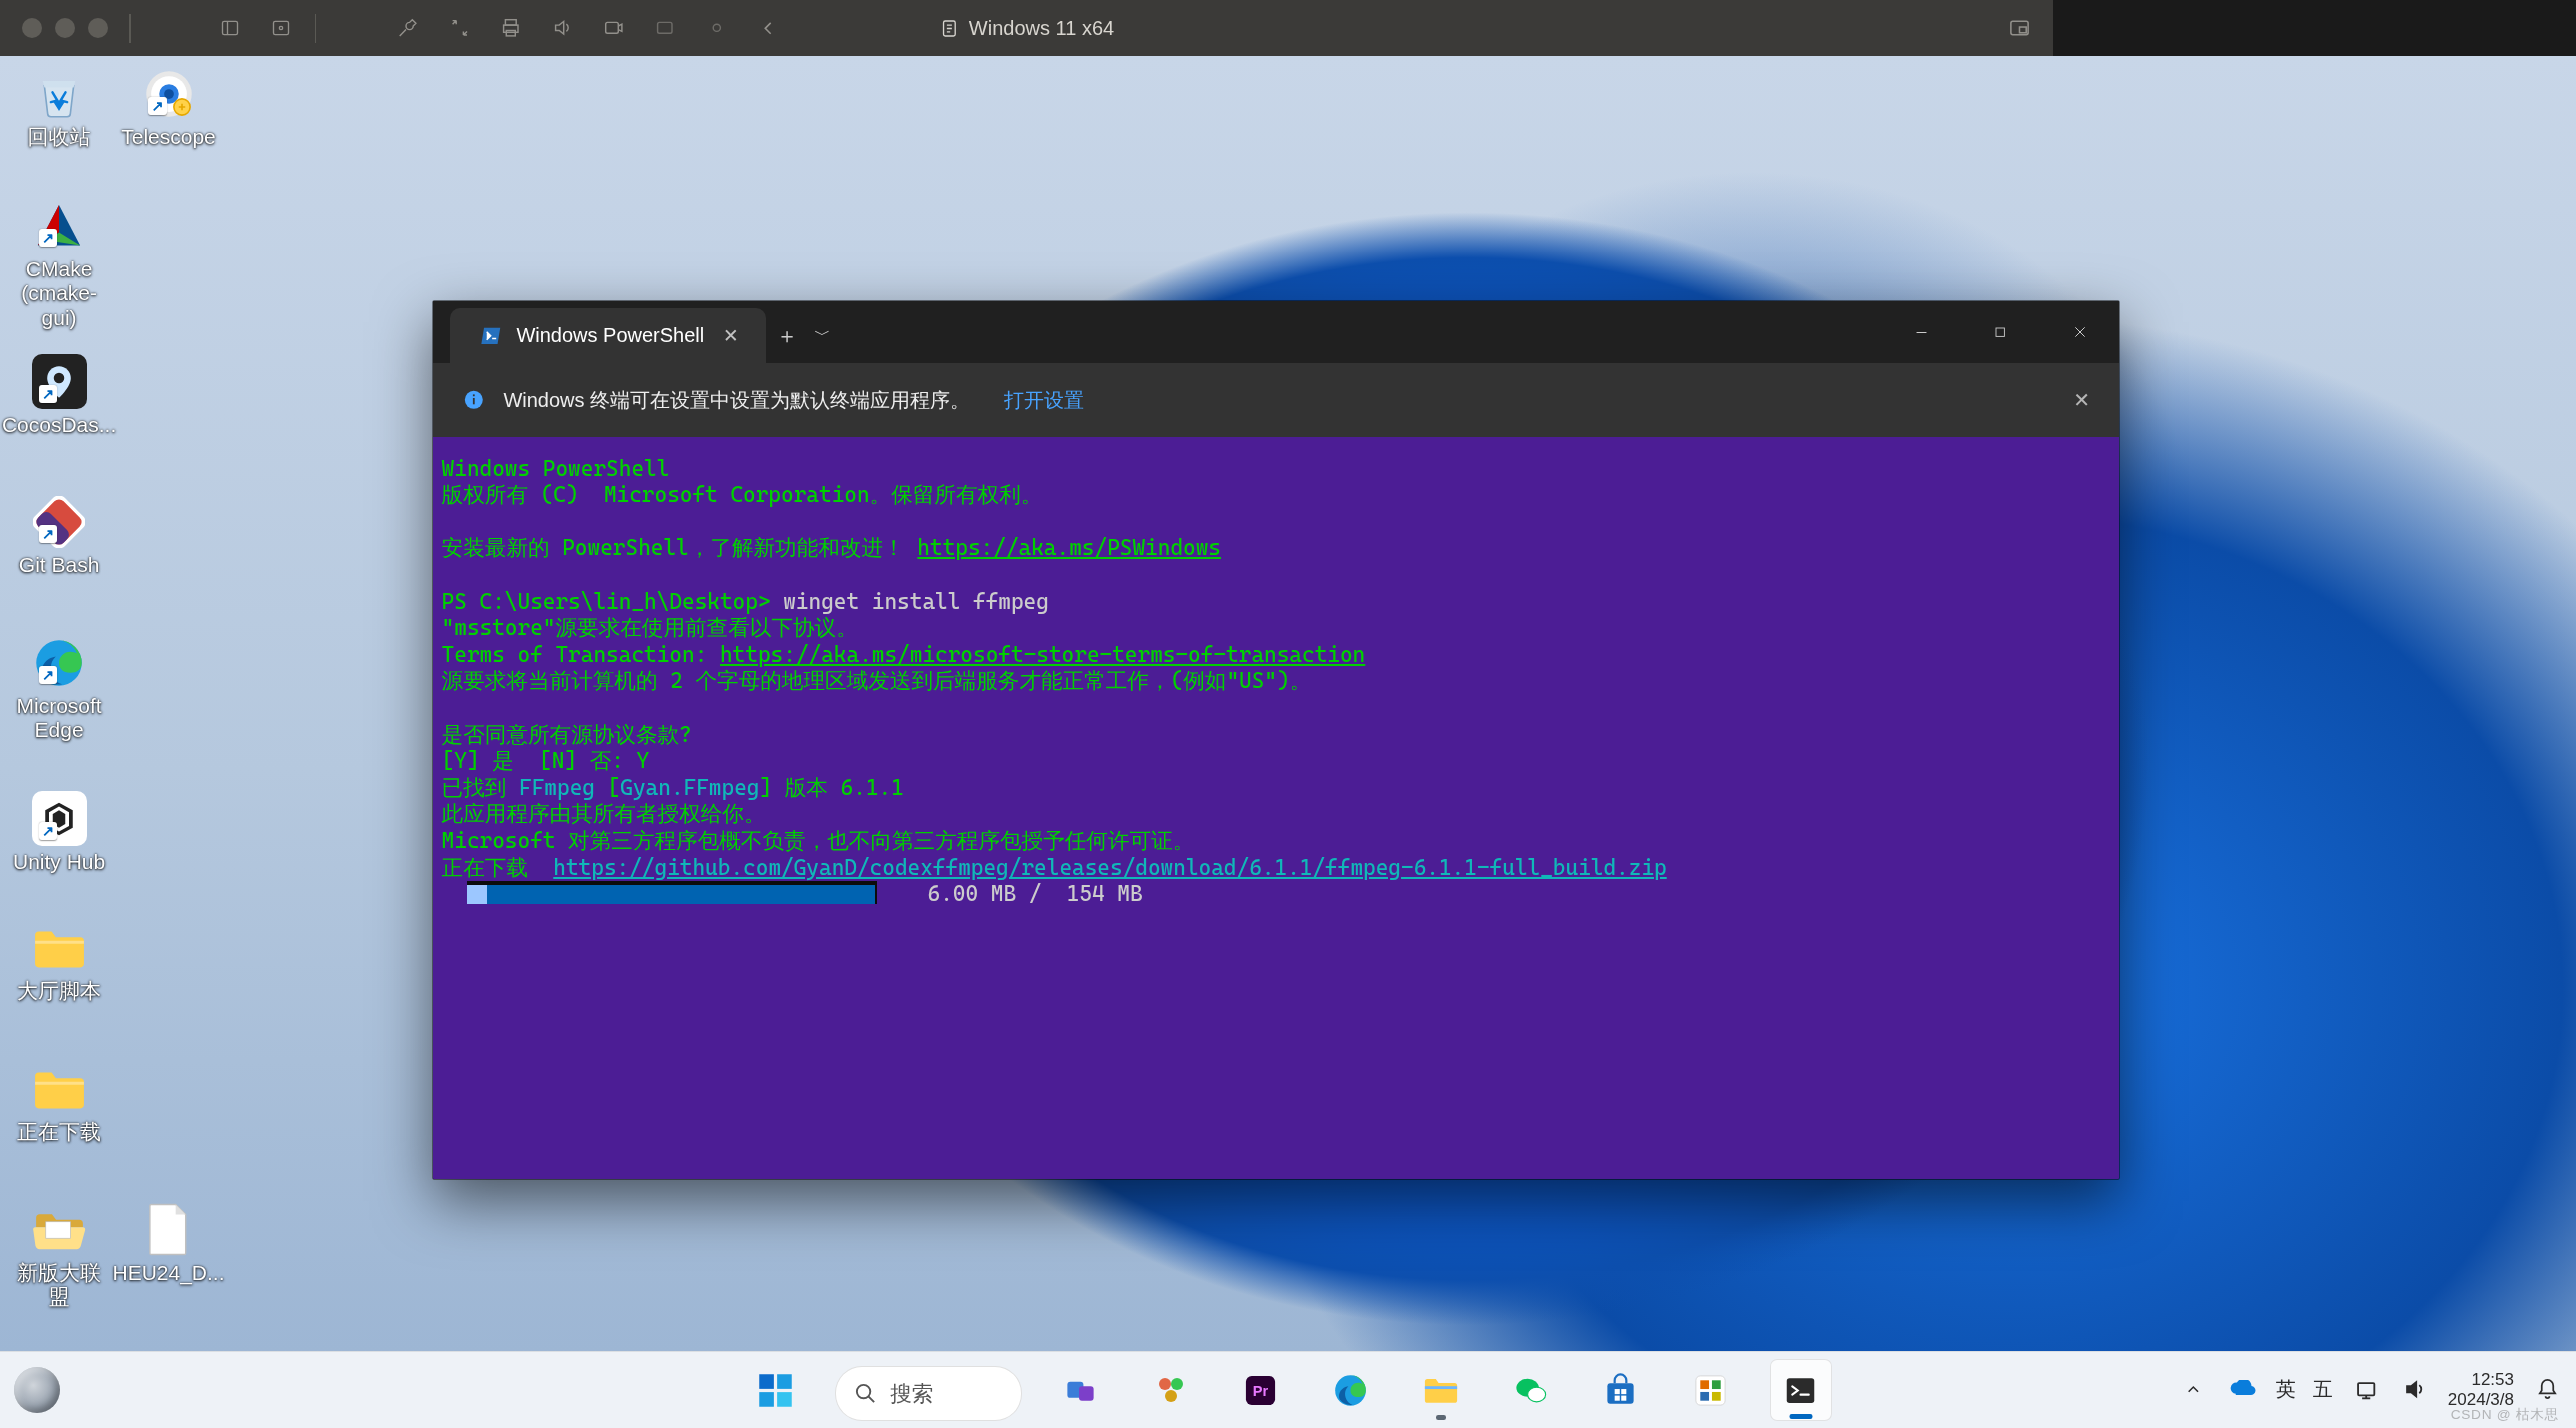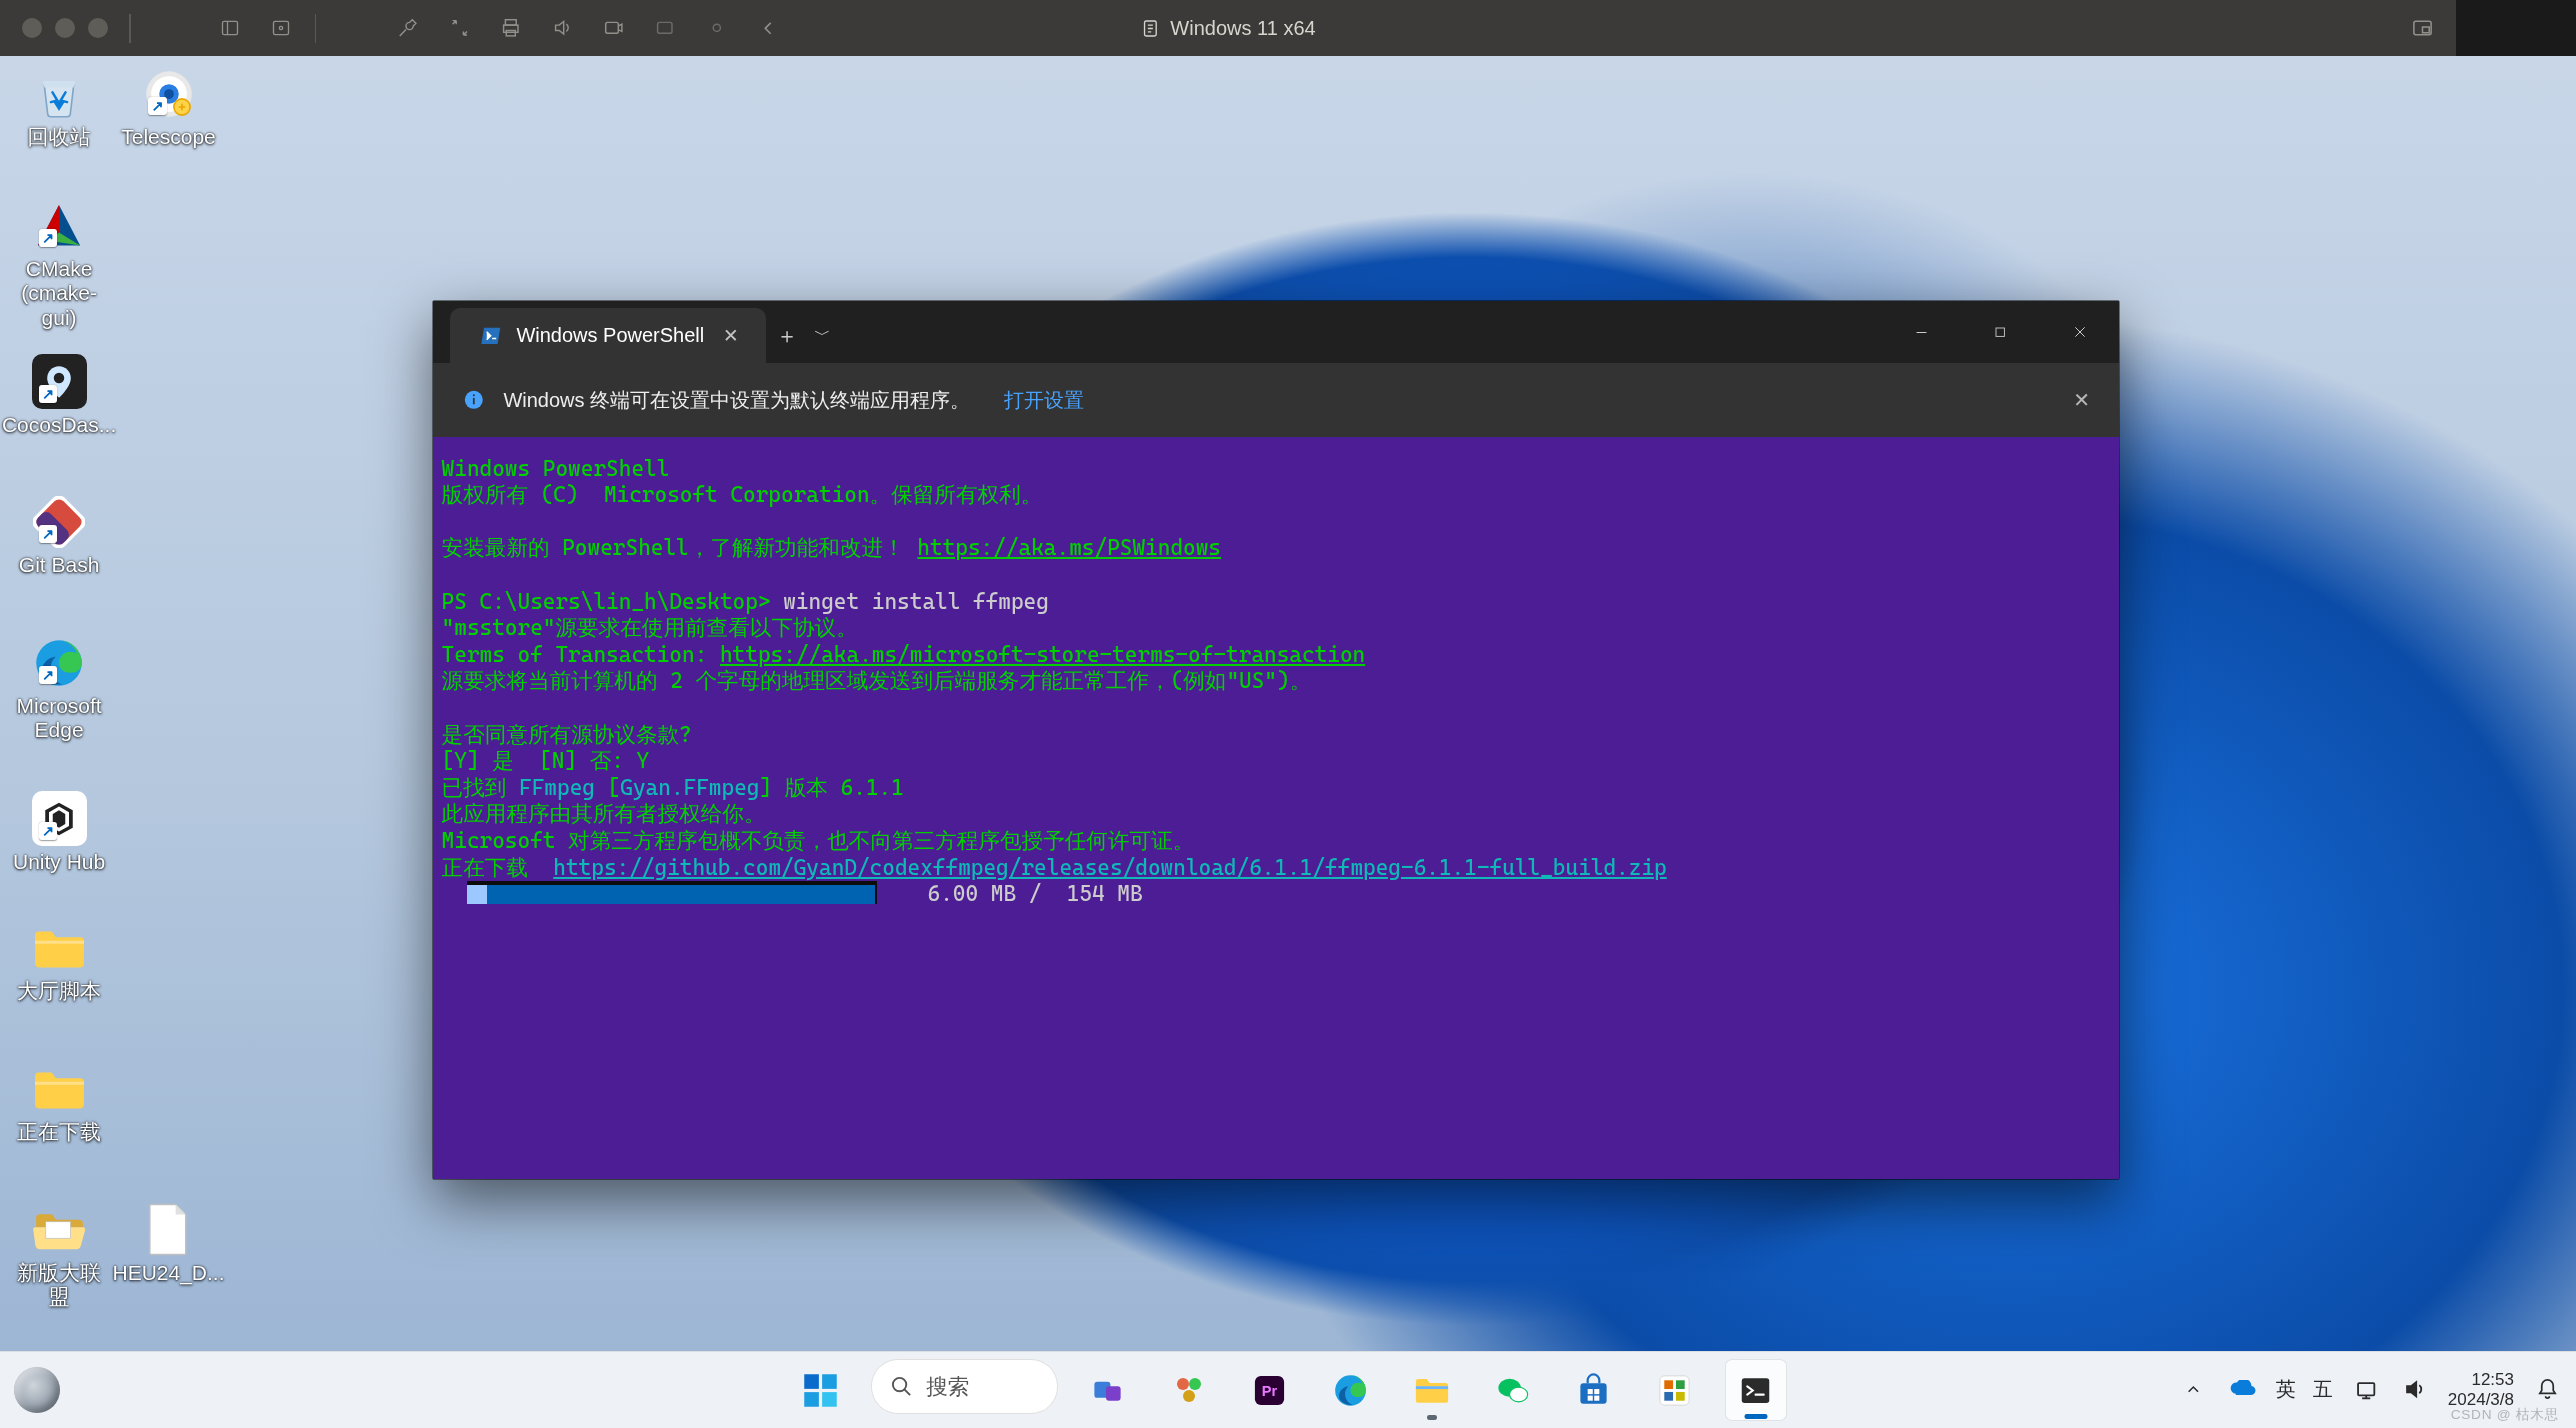--- a/index.html
+++ b/index.html
@@ -1,18 +1,18 @@
 <!DOCTYPE html>
 <html style="font-size:11.5px"><head>
 <meta charset="utf-8">
 <style>
   * { margin:0; padding:0; box-sizing:border-box; user-select:none; }
   html,body { width:2576px; height:1429px; overflow:hidden; font-family:"Segoe UI","Helvetica Neue",Arial,sans-serif; background:#1a1a1a; }
   
-  .vm-top { position:absolute; left:0; top:0; width:2456px; height:56px; background:#3b3a38; display:flex; align-items:center; color:#b8b5af; }
+  .vm-top { position:absolute; left:0; top:0; width:2053px; height:56px; background:#3b3a38; display:flex; align-items:center; color:#b8b5af; }
   .traffic { display:flex; gap:13px; margin-left:21.6px; }
   .traffic span { width:20px; height:20px; border-radius:50%; background:#5f5d58; display:block; }
   .toolbar-icons { display:flex; gap:27px; margin-left:58px; align-items:center; }
   .toolbar-icons .ti { width:24.4px; height:24.4px; display:flex; align-items:center; justify-content:center; font-size:21.6px; opacity:.7; }
   .vm-title { position:absolute; left:50%; top:50%; transform:translate(-50%,-50%); display:flex; align-items:center; gap:10px; font-size:20px; color:#d8d5cf; }
   .vm-right { position:absolute; right:21.6px; top:50%; transform:translateY(-50%); }
   .vm-right .ti { font-size:23px; opacity:.7; }
   .ti svg { display:block; }
   
   .vdiv { width:1.4px; height:29px; background:#5a5954; margin:0 29px 0 21.6px; }
@@ -58,21 +58,21 @@
   .progress-bar-wrap { display:inline-block; vertical-align:middle; }
   .progress-bar { display:inline-block; width:410px; height:23px; background:#0c0c0c; position:relative; border:none; }
   .progress-bar .track  { position:absolute; left:0; top:4.3px; width:408px; height:18.7px; background:#0c0c0c; border:0.7px solid #0000; }
   .progress-bar .fill   { position:absolute; left:0; top:4.3px; height:18.7px; background:#0063b1; }
   .progress-bar .cursor { position:absolute; top:4.3px; width:16px; height:18.7px; background:#a0c8ff; }
 
   
   .taskbar { position:absolute; left:0; bottom:0; width:2576px; height:77px; background:#eef2f7; border-top:0.7px solid rgba(0,0,0,.08); display:flex; align-items:center; }
   .tb-left { position:absolute; left:14.4px; bottom:0; height:77px; display:flex; align-items:center; }
   .tb-left .cortana { width:46px; height:46px; border-radius:50%; background:radial-gradient(circle at 42% 40%,#d0d5db 0%,#9aa4b0 55%,#6a7480 100%); box-shadow:inset -4.3px -4.3px 7.2px rgba(0,0,0,.25),inset 4.3px 4.3px 7.2px rgba(255,255,255,.5); }
-  .tb-center { margin:0 auto; display:flex; align-items:flex-start; gap:19px; }
+  .tb-center { margin:0 auto; display:flex; align-items:flex-end; gap:28px; }
   .tb-item { width:62px; height:62px; border-radius:7.2px; display:flex; align-items:center; justify-content:center; position:relative; }
   .tb-item.active::after { content:""; position:absolute; bottom:1.4px; left:50%; transform:translateX(-50%); width:10px; height:4.3px; border-radius:2.2px; background:#5b6773; }
   .tb-item.open::after { content:""; position:absolute; bottom:1.4px; left:50%; transform:translateX(-50%); width:23px; height:4.3px; border-radius:2.2px; background:#0067c0; }
   .tb-item.bg { background:rgba(255,255,255,.75); border:0.7px solid rgba(0,0,0,.1); }
   .search-pill { height:55px; background:#fff; border:0.7px solid rgba(0,0,0,.12); border-radius:27px; display:flex; align-items:center; padding:0 29px 0 18.7px; gap:13px; min-width:187px; color:#555; font-size:21.6px; }
   .tb-right { position:absolute; right:13px; bottom:0; height:77px; display:flex; align-items:center; gap:17px; color:#2b2b2b; font-size:18.7px; }
   .tb-time { text-align:right; font-size:17px; line-height:1.15; }
   .tb-ind { width:32px; height:32px; display:flex; align-items:center; justify-content:center; }
 
   

